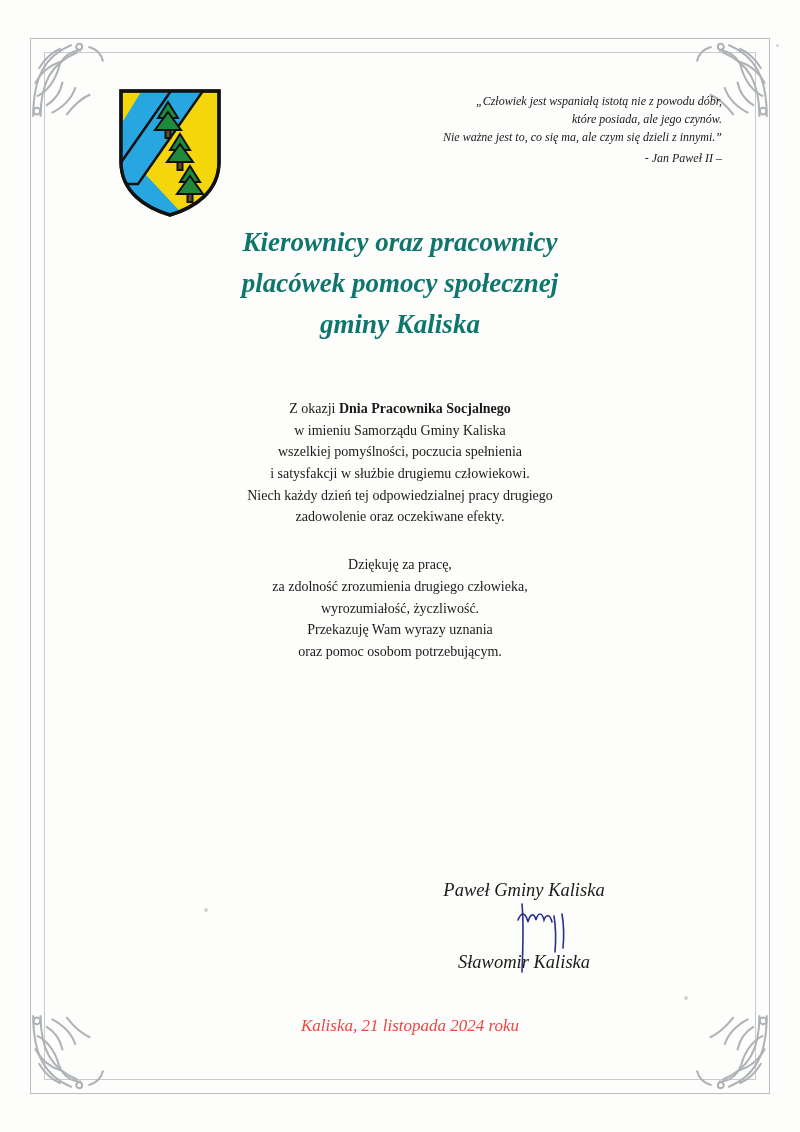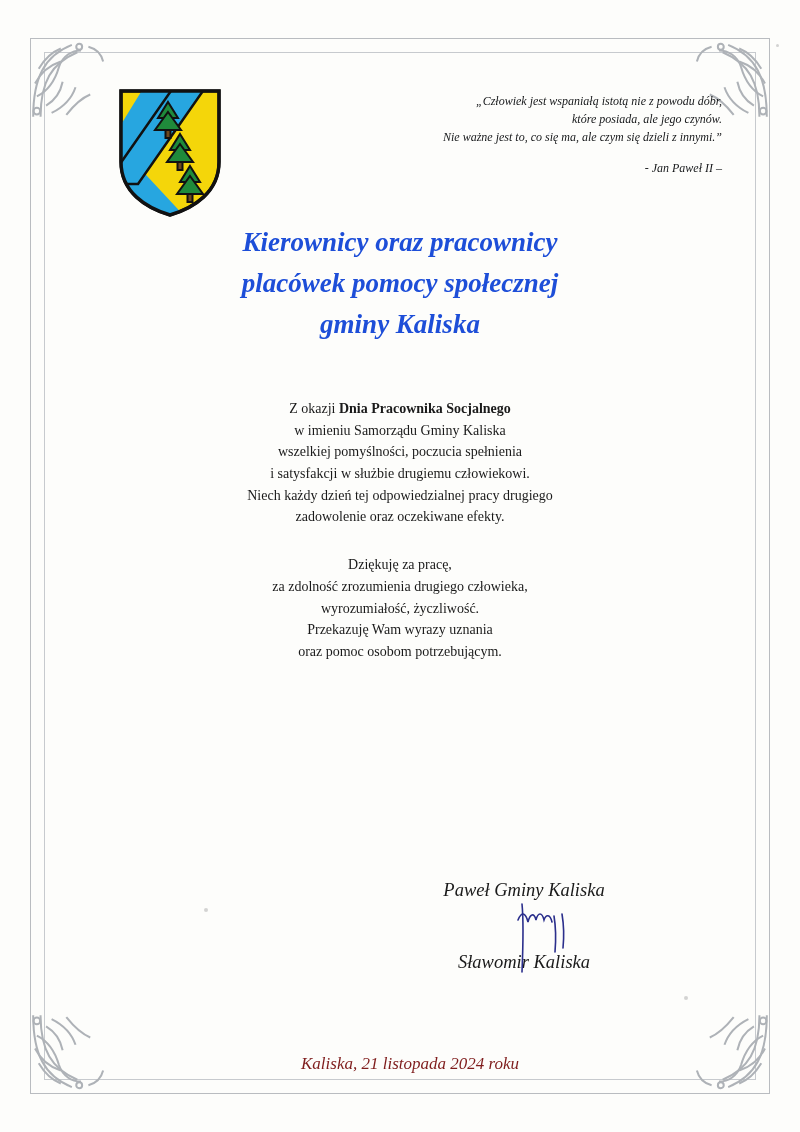--- a/index.html
+++ b/index.html
@@ -71,31 +71,31 @@
     width: 420px;
     text-align: right;
     font-family: "Liberation Serif", serif;
     font-style: italic;
     font-size: 12px;
     line-height: 1.52;
     color: #16181a;
   }
   .quote .attr {
     display: block;
-    margin-top: 12px;
+    margin-top: 2px;
   }
 
   
   .title {
     position: absolute;
     left: 130px;
     top: 222px;
     width: 540px;
     text-align: center;
-    color: #1d4ed8;
+    color: #0f766e;
     font-family: "Liberation Serif", serif;
     font-weight: bold;
     font-style: italic;
     font-size: 27px;
     line-height: 1.52;
   }
 
   
   .body-block {
     position: absolute;
@@ -129,26 +129,26 @@
     width: 70px;
     height: 76px;
     color: #2b2f8c;
     pointer-events: none;
   }
   .sig-scribble svg { width: 100%; height: 100%; display: block; }
 
   .place-date {
     position: absolute;
     left: 200px;
-    top: 1054px;
+    top: 1016px;
     width: 420px;
     text-align: center;
     font-style: italic;
     font-size: 17px;
-    color: #7f1d1d;
+    color: #ef4444;
   }
 
   
   .speck {
     position: absolute;
     background: #b0b0b0;
     border-radius: 50%;
     opacity: .55;
   }
 </style>

